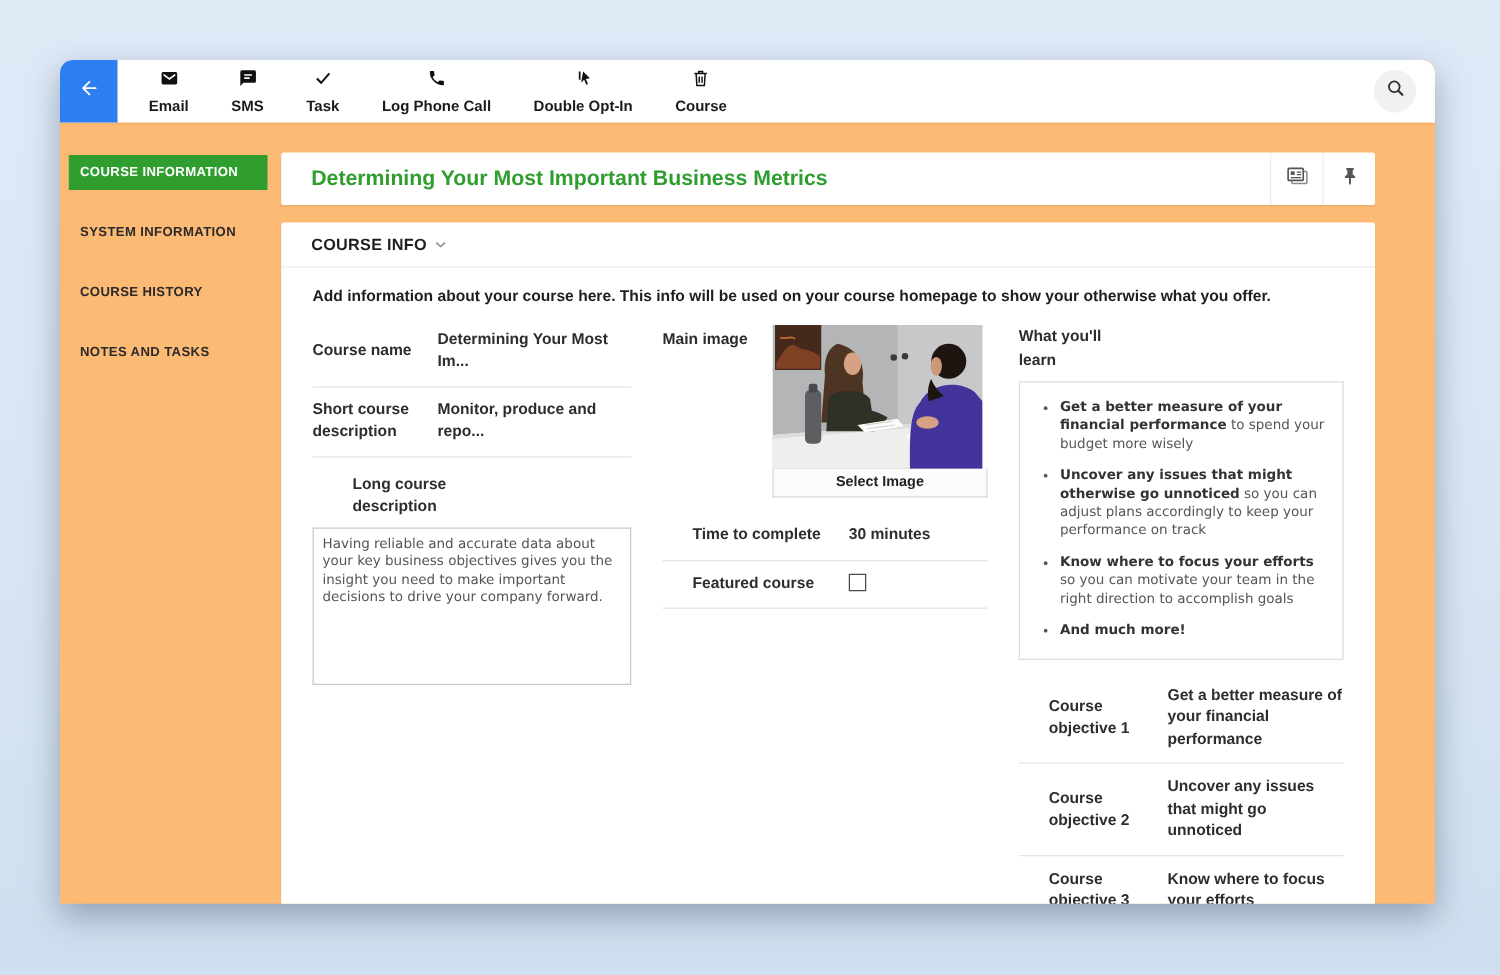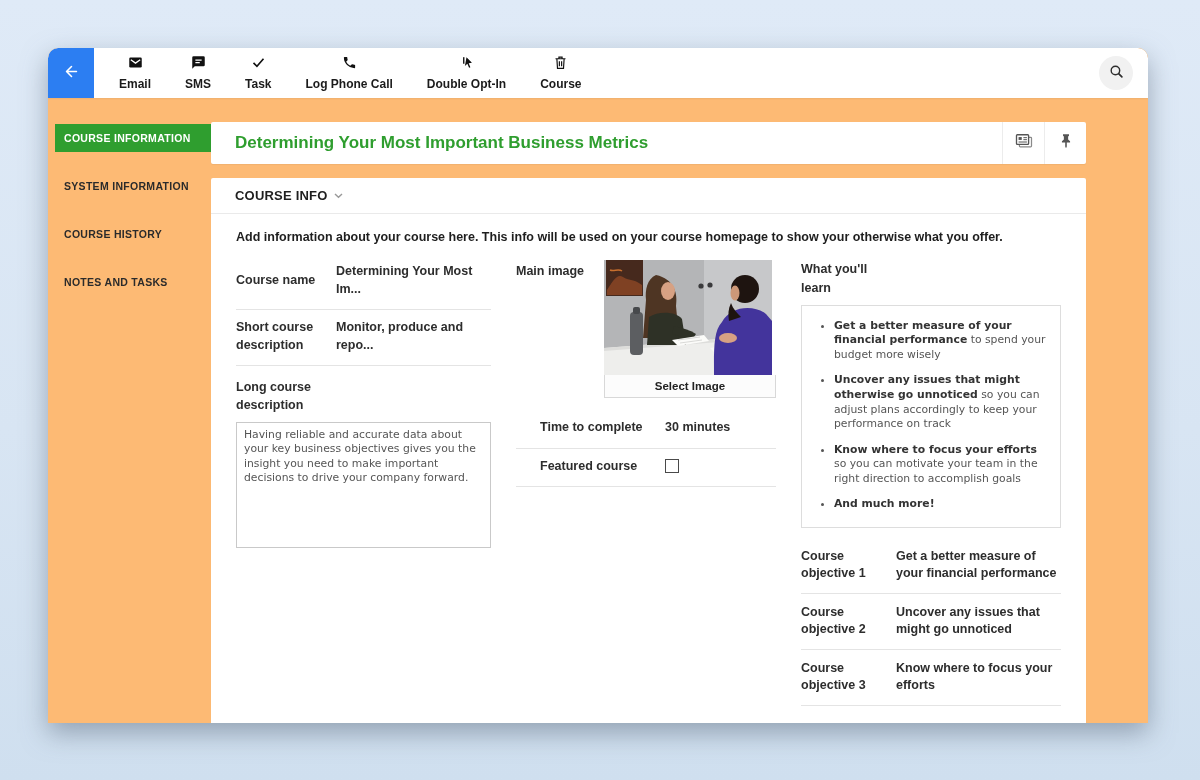--- a/index.html
+++ b/index.html
@@ -28,42 +28,42 @@
   .tb-spacer { flex:1; }
   .search-btn { align-self:center; margin-right:15px; width:34px; height:34px;
                 border-radius:50%; background:#f1f1f1; display:flex; align-items:center;
                 justify-content:center; cursor:pointer; }
   
   .sidebar { position:absolute; left:7px; top:76px; width:159px; }
   .side-item { padding:8px 9px; font-size:10.5px; font-weight:700; letter-spacing:.3px;
                color:#2b2b2b; margin-bottom:20px; cursor:pointer; }
   .side-item.selected { background:#2f9e2f; color:#fff; }
   
-  .main { position:absolute; left:163px; top:74px; width:875px; }
+  .main { position:absolute; left:177px; top:74px; width:875px; }
   .header-bar { background:#fff; height:42px; display:flex; align-items:stretch;
                 border-radius:2px; box-shadow:0 1px 1px rgba(0,0,0,.05); }
   .page-title { flex:1; display:flex; align-items:center; padding-left:24px;
                 font-size:17px; font-weight:700; color:#2f9e2f; }
   .hdr-btn { width:42px; display:flex; align-items:center; justify-content:center;
              border-left:1px solid #ececec; cursor:pointer; }
   .card { background:#fff; margin-top:14px; border-radius:2px; box-shadow:0 1px 1px rgba(0,0,0,.05); }
   .card-hd { height:36px; display:flex; align-items:center; padding:0 24px;
              border-bottom:1px solid #eaeaea; font-size:13px; font-weight:700;
              color:#1f1f1f; letter-spacing:.2px; cursor:pointer; }
   .caret { margin-left:7px; display:flex; }
   .card-bd { padding:16px 25px 22px; }
   .intro { font-size:12.5px; font-weight:700; color:#1e1e1e; margin-bottom:16px; }
   .cols { display:flex; }
   .col1 { width:255px; }
   .col2 { width:260px; margin-left:25px; }
   .col3 { width:260px; margin-left:25px; }
   .frow { display:flex; align-items:center; border-bottom:1px solid #e4e4e4; padding:9px 0 11px; }
   .lbl { font-size:12.5px; font-weight:700; color:#2d2d2d; line-height:1.4; }
   .val { flex:1; font-size:12.5px; font-weight:700; color:#2d2d2d; line-height:1.4; }
-  .w100 { width:100px; } .w125 { width:125px;margin-left:24px; } .w95 { width:95px; }
+  .w100 { width:100px; } .w125 { width:125px;margin-left:24px; } .w95 { width:95px;margin-left:24px; }
   .solo-lbl { margin:13px 0 8px; }
   textarea.longdesc { width:100%; height:126px; border:1px solid #c9c9c9; background:#fff;
     font-family:"DejaVu Sans", sans-serif; font-size:10.8px; color:#555; line-height:1.34;
     padding:5px 7px; resize:none; outline:none; }
   .img-row { display:flex; }
   .img-box { width:180px; }
   .img-box svg.photo { display:block; width:168px; height:115px; }
   .select-btn { border:1px solid #d8d8d8; border-top:none; background:#fcfcfc; text-align:center;
     font-size:11.5px; font-weight:700; color:#222; padding:5px 0; cursor:pointer; }
   .checkbox { width:14px; height:14px; border:1.6px solid #4a4a4a; background:#fff;
@@ -183,21 +183,21 @@
 
           <div class="col1">
             <div class="frow" style="padding-top:3px;">
               <div class="lbl w100">Course name</div>
               <div class="val">Determining Your Most Im...</div>
             </div>
             <div class="frow">
               <div class="lbl w100">Short course description</div>
               <div class="val">Monitor, produce and repo...</div>
             </div>
-            <div class="lbl solo-lbl" style="width:110px;">Long course description</div>
+            <div class="lbl solo-lbl" style="width:110px;margin-left:32px;">Long course description</div>
             <textarea class="longdesc" style="">Having reliable and accurate data about your key business objectives gives you the insight you need to make important decisions to drive your company forward.</textarea>
           </div>
 
           <div class="col2">
             <div class="img-row">
               <div class="lbl" style="width:92px; padding-top:3px;">Main image</div>
               <div class="img-box">
                 <svg class="photo" viewBox="0 0 168 115">
                   <rect width="168" height="115" fill="#b4b5b7"></rect>
                   <rect x="100" width="68" height="115" fill="#c7c8ca"></rect>

